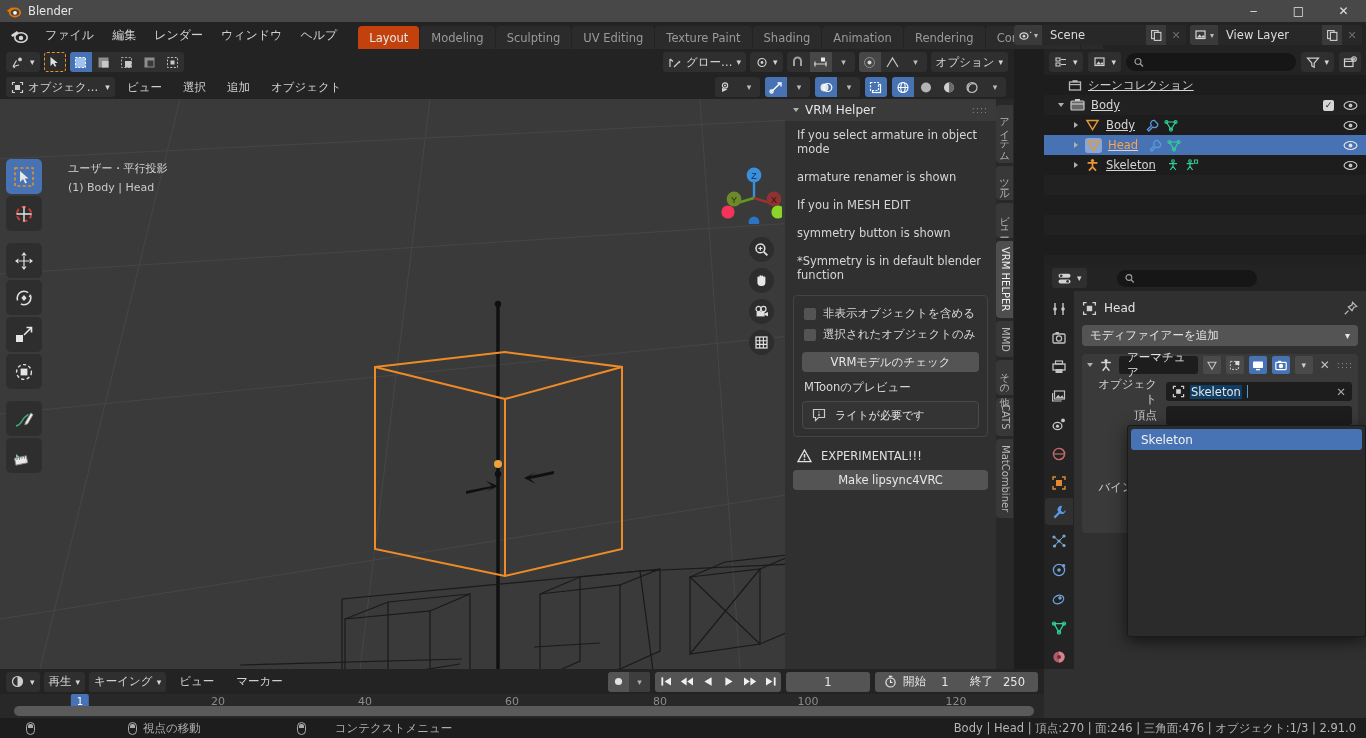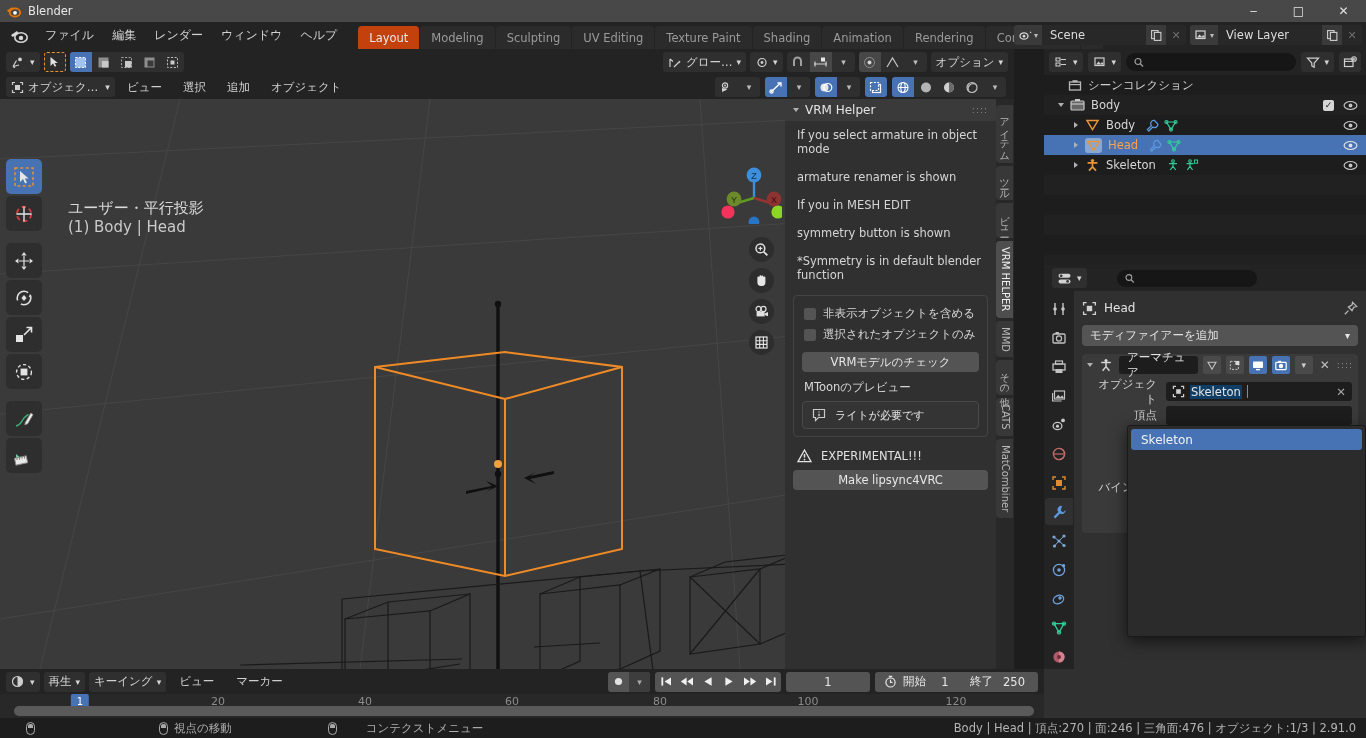--- a/index.html
+++ b/index.html
@@ -66,21 +66,21 @@
   .icon-btn.blue { background:#4772b3; }
   .drop-btn { height:20px; background:#2f2f2f; border-radius:3px; display:flex;
      align-items:center; padding:0 5px; gap:4px; font-size:11.5px; color:#d5d5d5; }
   .menu-btn { height:20px; padding:0 9px; font-size:11.5px; color:#d3d3d3; display:flex;
      align-items:center; border-radius:3px; }
   .grp { display:flex; align-items:center; gap:1px; background:#2f2f2f; border-radius:3px; overflow:hidden;}
   .grp > div { height:20px; display:flex; align-items:center; justify-content:center; min-width:22px;}
   .grp > div.on { background:#4772b3; }
 
   .vp-canvas { position:absolute; left:0; top:50px; width:1014px; height:570px; overflow:hidden; }
-  .vp-text { position:absolute; left:68px; top:60px; font-size:15px; color:#d8d8d8; line-height:19px;margin-top:40px;}
+  .vp-text { position:absolute; left:68px; top:60px; font-size:11px; color:#d8d8d8; line-height:19px;}
   .vp-text .l2 { color:#cacaca; }
 
   .tool-col { position:absolute; left:6px; top:60px; width:36px; display:flex;
      flex-direction:column; gap:2px; }
   .tool-btn { width:36px; height:35px; background:#2e2e2e; border-radius:5px; position:relative;
       display:flex; align-items:center; justify-content:center; }
   .tool-btn.active { background:#4772b3; }
   .tool-gap { height:8px; }
 
   .nav-gizmo { position:absolute; right:232px; top:55px; width:70px; height:70px; }
@@ -115,21 +115,21 @@
      writing-mode:vertical-rl; text-orientation:mixed; font-size:10px; color:#b9b9b9;
      padding:6px 2px; text-align:center; }
   .np-tab.active { background:#4e4e4e; color:#f0f0f0; }
 
   
   .outliner { position:absolute; left:1044px; top:49px; width:322px; height:216px; background:#1d1d1d; }
   .ol-header { height:26px; background:#232323; display:flex; align-items:center; gap:5px; padding:0 5px; }
   .ol-search { flex:1; height:18px; background:#161616; border-radius:9px; display:flex;
      align-items:center; padding:0 8px; gap:5px; }
   .ol-rows { position:absolute; left:0; top:26px; right:0; bottom:0; }
-  .ol-row { height:20px; display:flex; align-items:center; font-size:11.5px; color:#d6d6d6; position:relative; }
+  .ol-row { height:20px; display:flex; align-items:center; font-size:11.5px; color:#d6d6d6; position:relative;text-decoration:underline; }
   .ol-row.alt { background:#212121; }
   .ol-row.selected { background:#4772b3; }
   .ol-row .eye { position:absolute; right:8px; }
   .ol-row .chk { position:absolute; right:32px; width:11px; height:11px; background:#d6d6d6;
      border-radius:2px; display:flex; align-items:center; justify-content:center; color:#1d1d1d;
      font-size:9px; }
   .ol-name.orange { color:#ffa24a; }
   .tri { width:0; height:0; border-left:4px solid #b0b0b0; border-top:3.5px solid transparent;
      border-bottom:3.5px solid transparent; }
   .tri-d { width:0; height:0; border-top:4px solid #b0b0b0; border-left:3.5px solid transparent;
@@ -1228,21 +1228,21 @@
     </div>
   </div>
 
   <div style="position:absolute;left:1044px;top:669px;width:322px;height:49px;background:#303030;"></div>
 
   <div class="statusbar">
     <div class="sb-item" style="margin-left:26px;">
       <span class="mouse-ic"></span>
       <span></span>
     </div>
-    <div class="sb-item" style="margin-left:118px;justify-content:space-between;">
+    <div class="sb-item" style="margin-left:87px;justify-content:space-between;">
       <span class="mouse-ic"></span>
       <span>視点の移動</span>
     </div>
     <div class="sb-item" style="margin-left:96px;gap:29px;">
       <span class="mouse-ic right"></span>
       <span>コンテクストメニュー</span>
     </div>
     <div class="sb-right">Body | Head | 頂点:270 | 面:246 | 三角面:476 | オブジェクト:1/3 | 2.91.0</div>
   </div>
 

